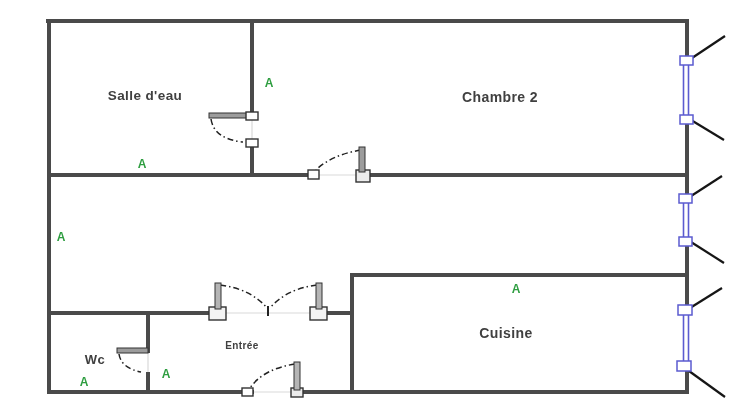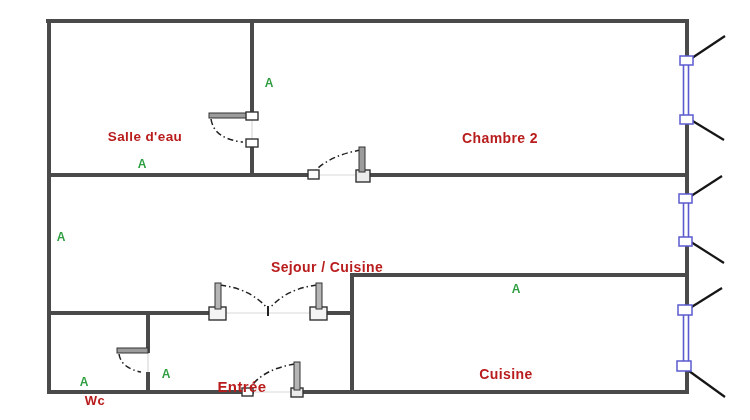--- a/index.html
+++ b/index.html
@@ -1,28 +1,28 @@
 <!DOCTYPE html>
 <html><head>
 <meta charset="utf-8">
 <style>
   html,body{margin:0;padding:0;background:#ffffff;}
   .plan{position:relative;width:750px;height:420px;background:#ffffff;overflow:hidden;
         font-family:"Liberation Sans",sans-serif;}
   .plan svg{position:absolute;left:0;top:0;}
   .room-label{position:absolute;transform:translate(-50%,-50%);font-weight:bold;
-              color:#b91c1c;font-size:14px;letter-spacing:.4px;white-space:nowrap;margin-top:41px;}
+              color:#404040;font-size:14px;letter-spacing:.4px;white-space:nowrap;}
   .marker{position:absolute;transform:translate(-50%,-50%);font-weight:bold;
           color:#2f9e41;font-size:12px;}
   
   #lbl-salle-deau{left:145px;top:95px;font-size:13.5px;}
   #lbl-chambre-2{left:500px;top:97px;}
   #lbl-sejour{left:327px;top:226px;}
   #lbl-wc{left:95px;top:359px;font-size:13px;}
-  #lbl-entree{left:242px;top:345px;font-size:15px;}
+  #lbl-entree{left:242px;top:345px;font-size:10px;}
   #lbl-chambre{left:506px;top:333px;}
   #mk-0{left:269px;top:83px;}
   #mk-1{left:142px;top:164px;}
   #mk-2{left:61px;top:237px;}
   #mk-3{left:516px;top:289px;}
   #mk-4{left:84px;top:382px;}
   #mk-5{left:166px;top:374px;}
 </style>
 </head>
 <body>
@@ -118,21 +118,20 @@
       <line x1="689" y1="371" x2="725" y2="397" stroke="#161616" stroke-width="2.2"></line>
       <line x1="683.5" y1="314" x2="683.5" y2="362" stroke="#5b5bd0" stroke-width="1.6"></line>
       <line x1="688.5" y1="314" x2="688.5" y2="362" stroke="#5b5bd0" stroke-width="1.6"></line>
       <rect x="678" y="305" width="14" height="10" fill="#ffffff" stroke="#5b5bd0" stroke-width="1.5"></rect>
       <rect x="677" y="361" width="14" height="10" fill="#ffffff" stroke="#5b5bd0" stroke-width="1.5"></rect>
     </g>
   </svg>
 
   <div class="room-label" id="lbl-salle-deau">Salle d'eau</div>
   <div class="room-label" id="lbl-chambre-2">Chambre 2</div>
-  <div class="room-label" id="lbl-sejour">Sejour / Cuisine</div>
   <div class="room-label" id="lbl-wc">Wc</div>
   <div class="room-label" id="lbl-entree">Entrée</div>
   <div class="room-label" id="lbl-chambre">Cuisine</div>
 
   <div class="marker" id="mk-0">A</div>
   <div class="marker" id="mk-1">A</div>
   <div class="marker" id="mk-2">A</div>
   <div class="marker" id="mk-3">A</div>
   <div class="marker" id="mk-4">A</div>
   <div class="marker" id="mk-5">A</div>

